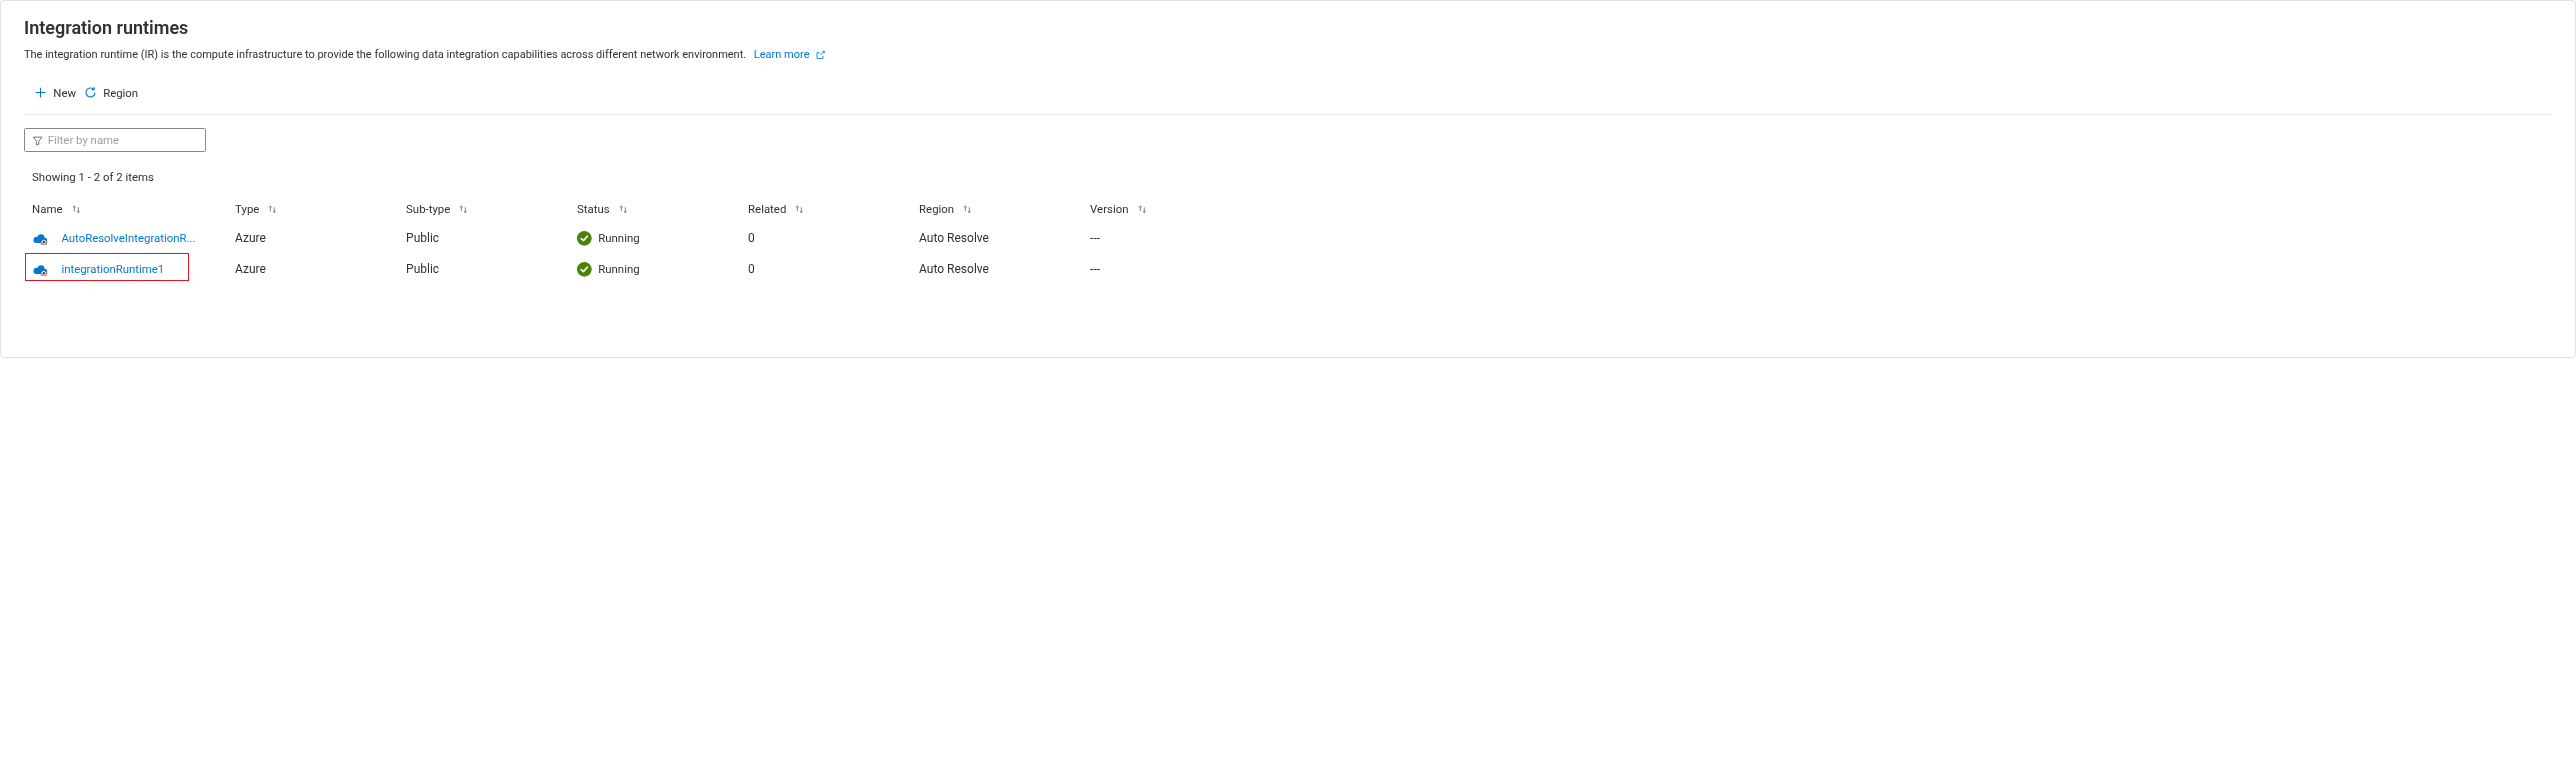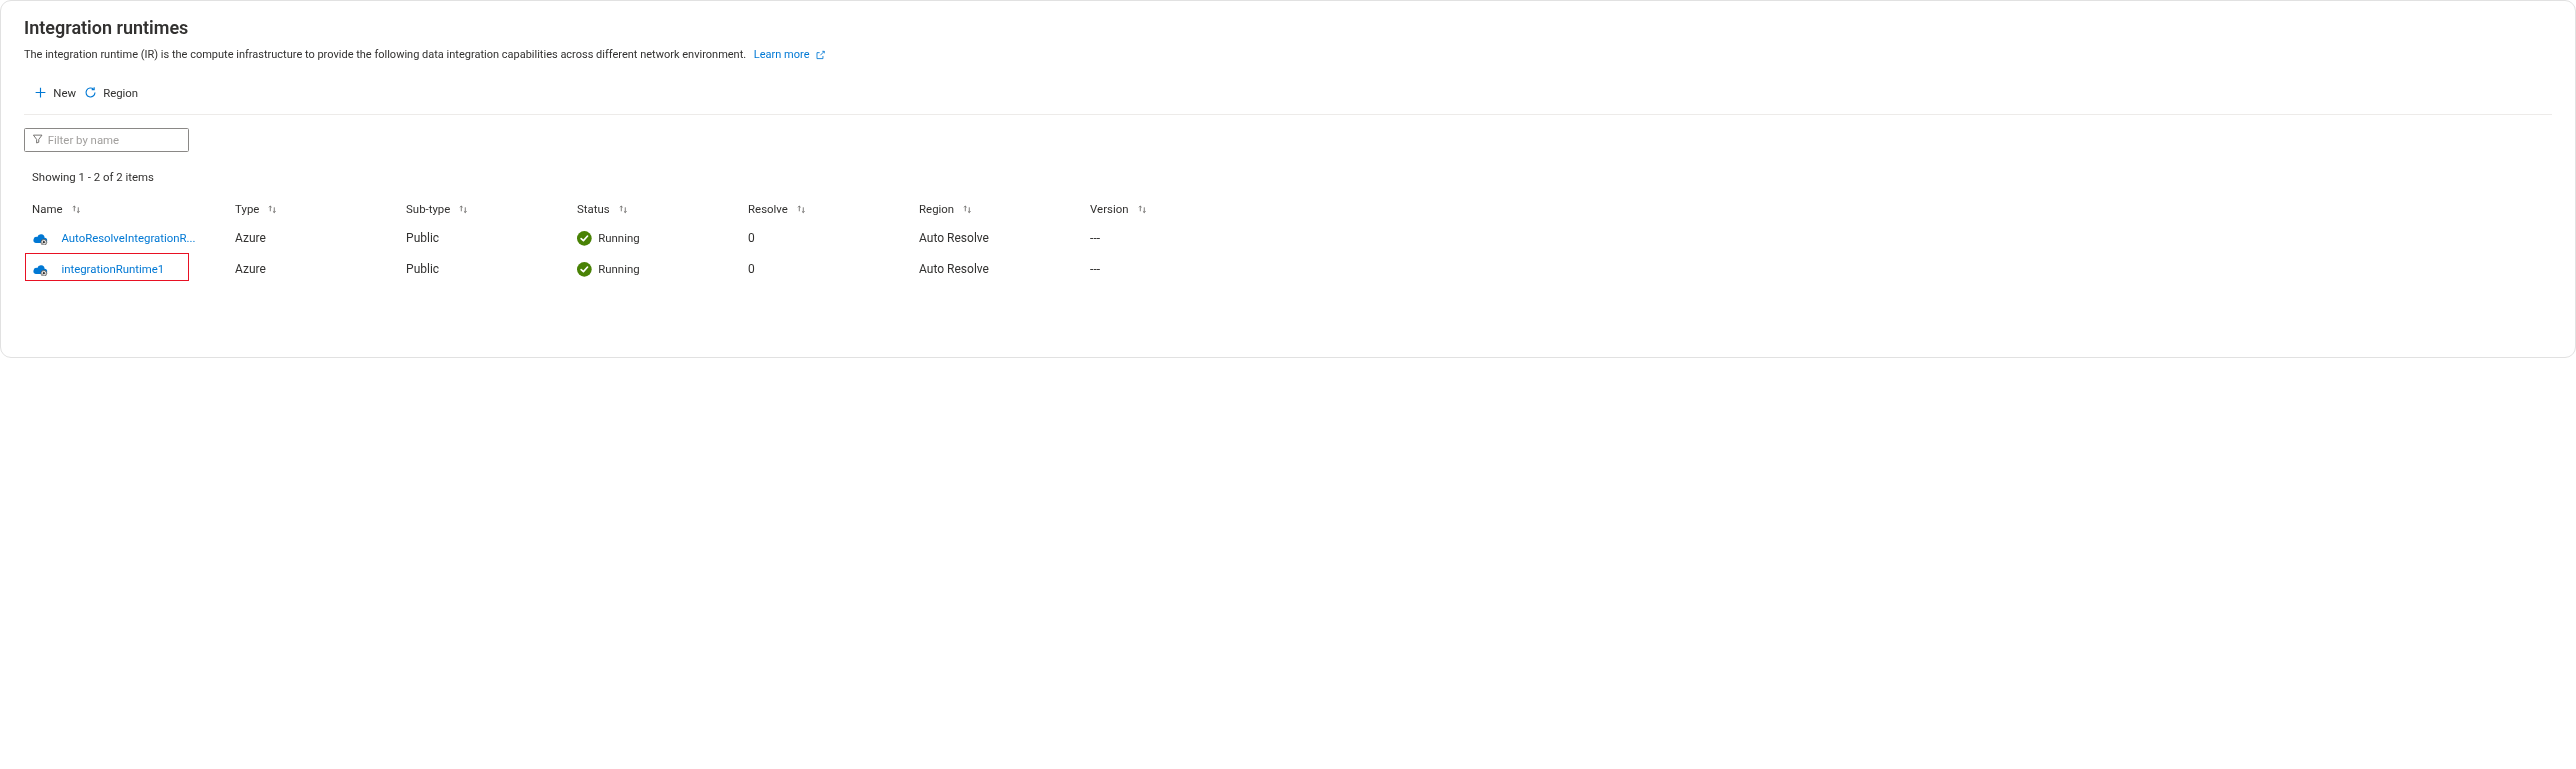--- a/index.html
+++ b/index.html
@@ -9,21 +9,21 @@
     }
     body {
       font-family: "Segoe UI", -apple-system, BlinkMacSystemFont, Roboto, "Helvetica Neue", sans-serif;
       font-size: 11.4px;
       color: #323130;
       background: #ffffff;
       padding: 0;
     }
     .container {
       border: 0.8px solid #e1e1e1;
-      border-radius: 11px;
+      border-radius: 4px;
       padding: 16.3px 23px 33px 23px;
       min-height: 358px;
     }
     .page-title {
       font-size: 18px;
       font-weight: 600;
       color: #323130;
       margin-bottom: 9.8px;
     }
     .description {
@@ -61,25 +61,25 @@
       font-family: inherit;
     }
     .toolbar-button svg {
       color: #0078d4;
     }
     .filter-wrap {
       margin-bottom: 18px;
     }
     .filter-input-container {
       display: inline-flex;
-      align-items: flex-start;
+      align-items: center;
       border: 0.8px solid #8a8886;
       border-radius: 1.6px;
       padding: 4.1px 6.5px;
-      width: 165px;
+      width: 182px;
     }
     .filter-input-container svg {
       color: #605e5c;
       flex-shrink: 0;
       margin-right: 4.9px;
     }
     .filter-input {
       border: none;
       outline: none;
       font-size: 11.4px;
@@ -243,21 +243,21 @@
         </svg>
       </div>
       <div class="col-header">
         <span>Status</span>
         <svg class="sort-icon" width="10.6" height="10.6" viewBox="0 0 16 16">
           <path d="M5 11V3M5 3L3 5M5 3L7 5" stroke="#605e5c" stroke-width="1.2" fill="none"></path>
           <path d="M11 5V13M11 13L9 11M11 13L13 11" stroke="#605e5c" stroke-width="1.2" fill="none"></path>
         </svg>
       </div>
       <div class="col-header">
-        <span>Resolve</span>
+        <span>Related</span>
         <svg class="sort-icon" width="10.6" height="10.6" viewBox="0 0 16 16">
           <path d="M5 11V3M5 3L3 5M5 3L7 5" stroke="#605e5c" stroke-width="1.2" fill="none"></path>
           <path d="M11 5V13M11 13L9 11M11 13L13 11" stroke="#605e5c" stroke-width="1.2" fill="none"></path>
         </svg>
       </div>
       <div class="col-header">
         <span>Region</span>
         <svg class="sort-icon" width="10.6" height="10.6" viewBox="0 0 16 16">
           <path d="M5 11V3M5 3L3 5M5 3L7 5" stroke="#605e5c" stroke-width="1.2" fill="none"></path>
           <path d="M11 5V13M11 13L9 11M11 13L13 11" stroke="#605e5c" stroke-width="1.2" fill="none"></path>

